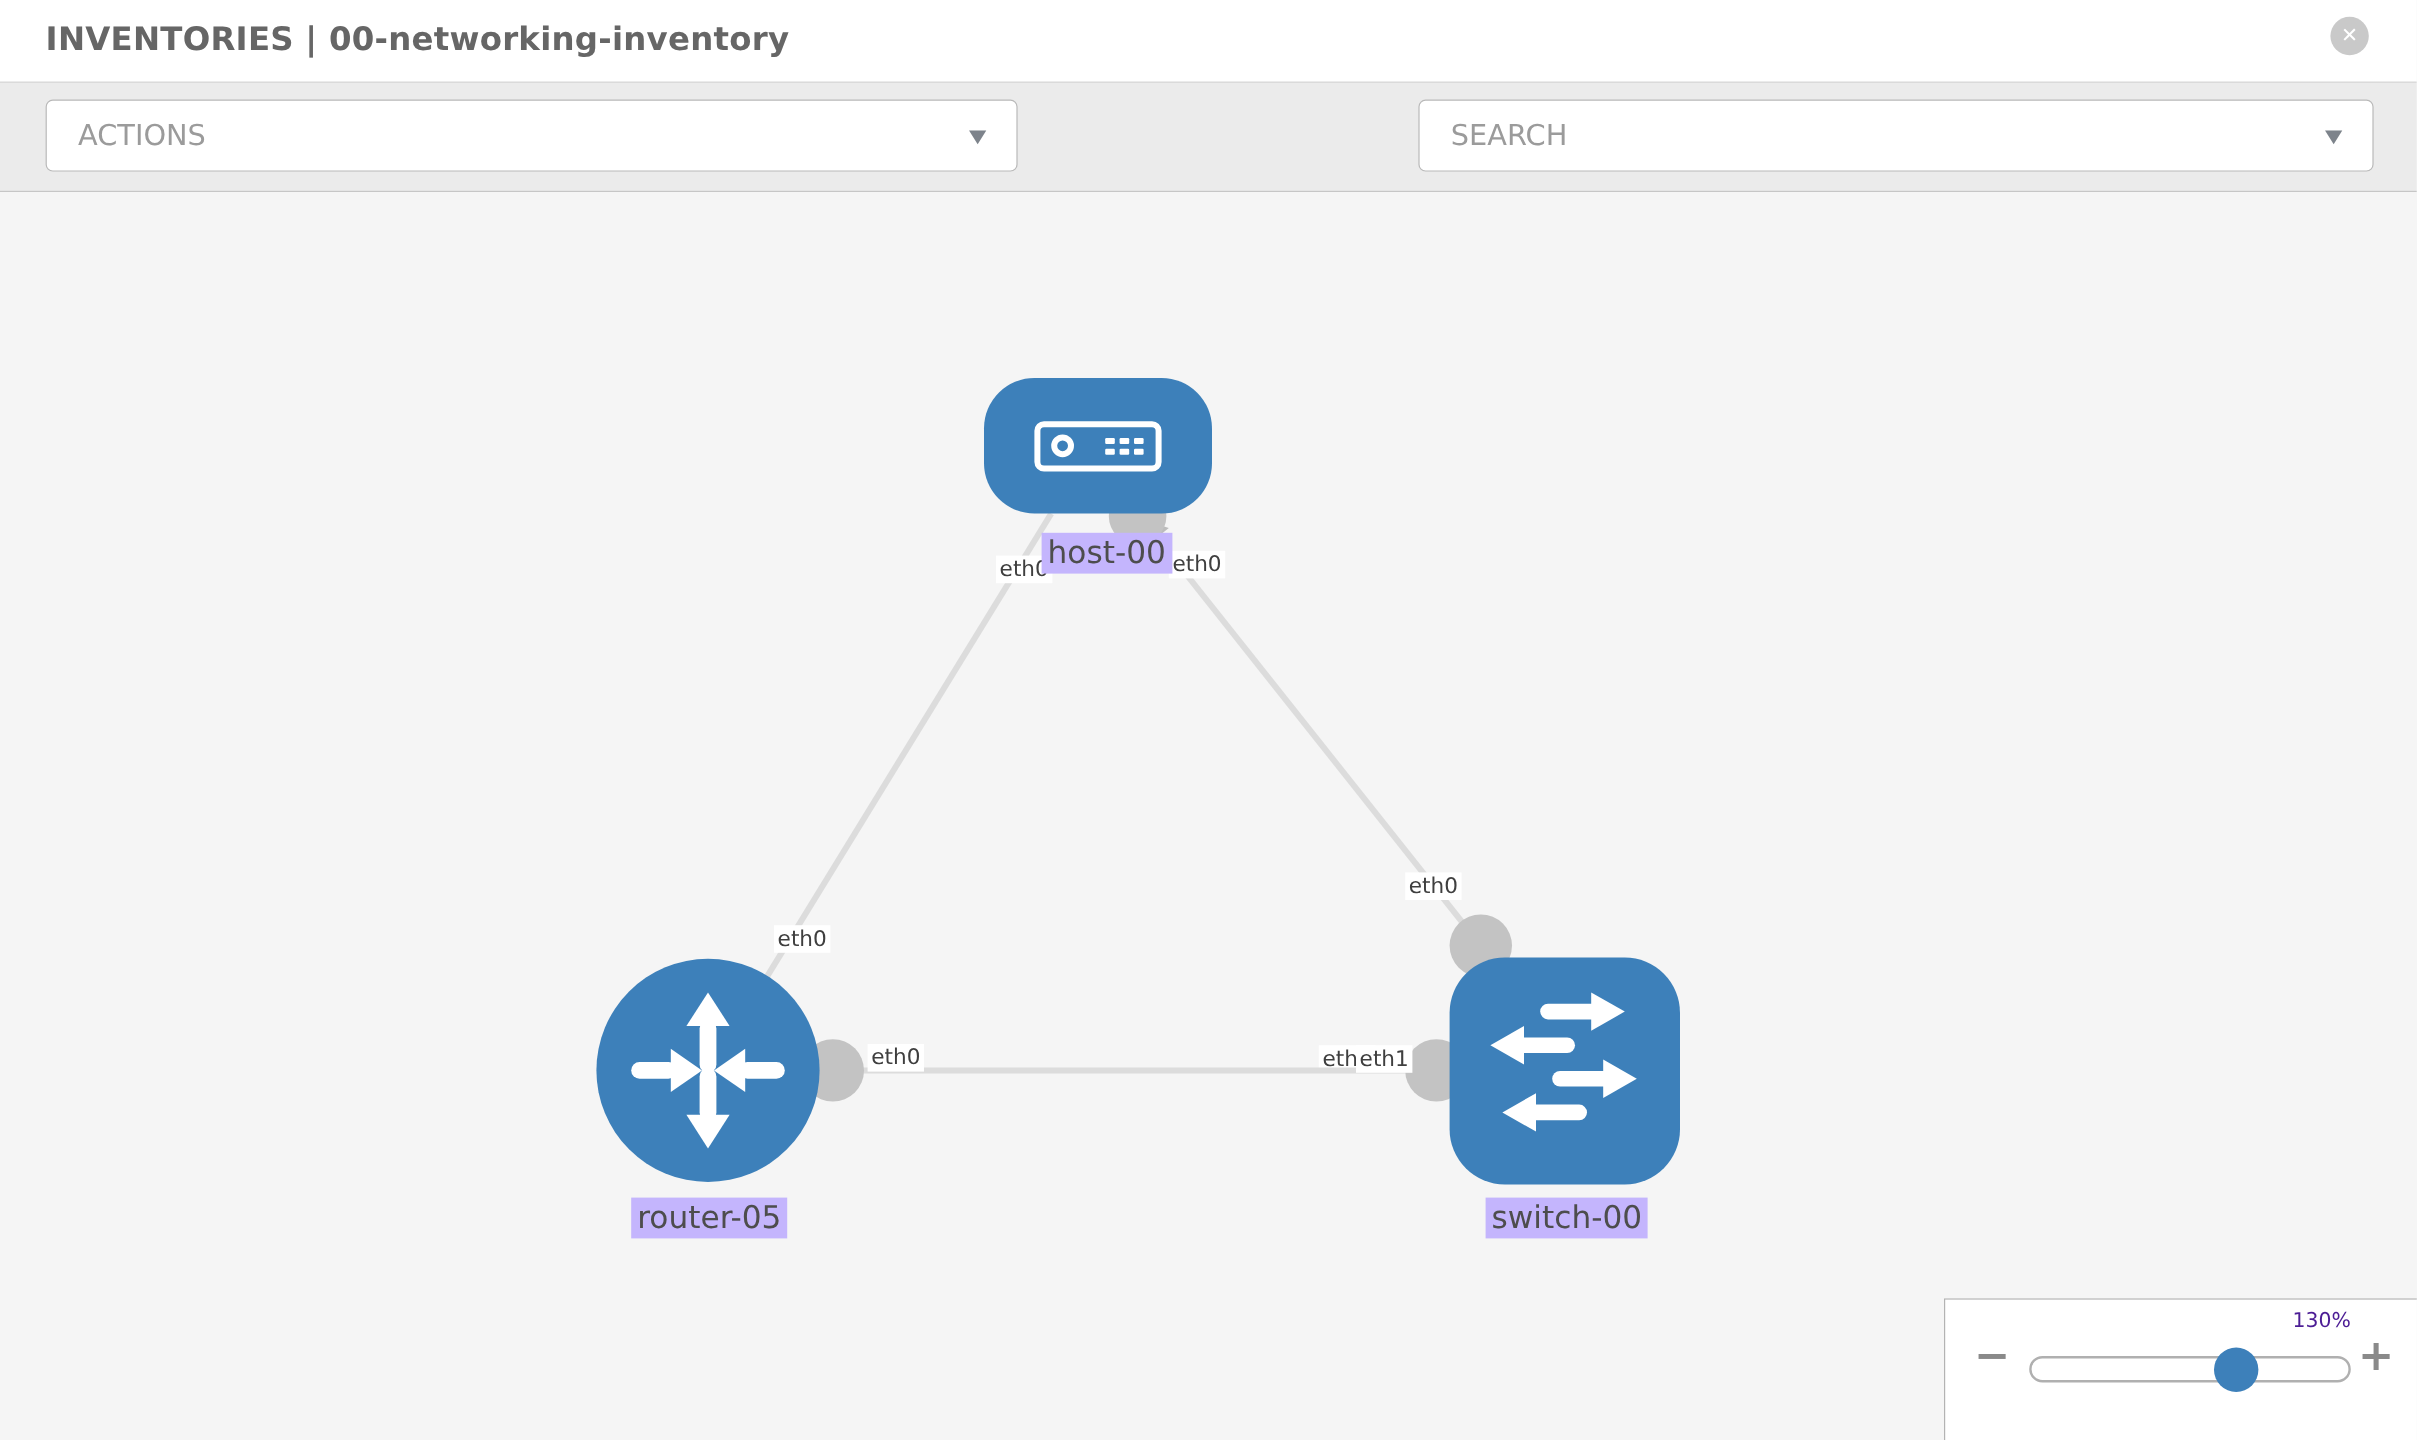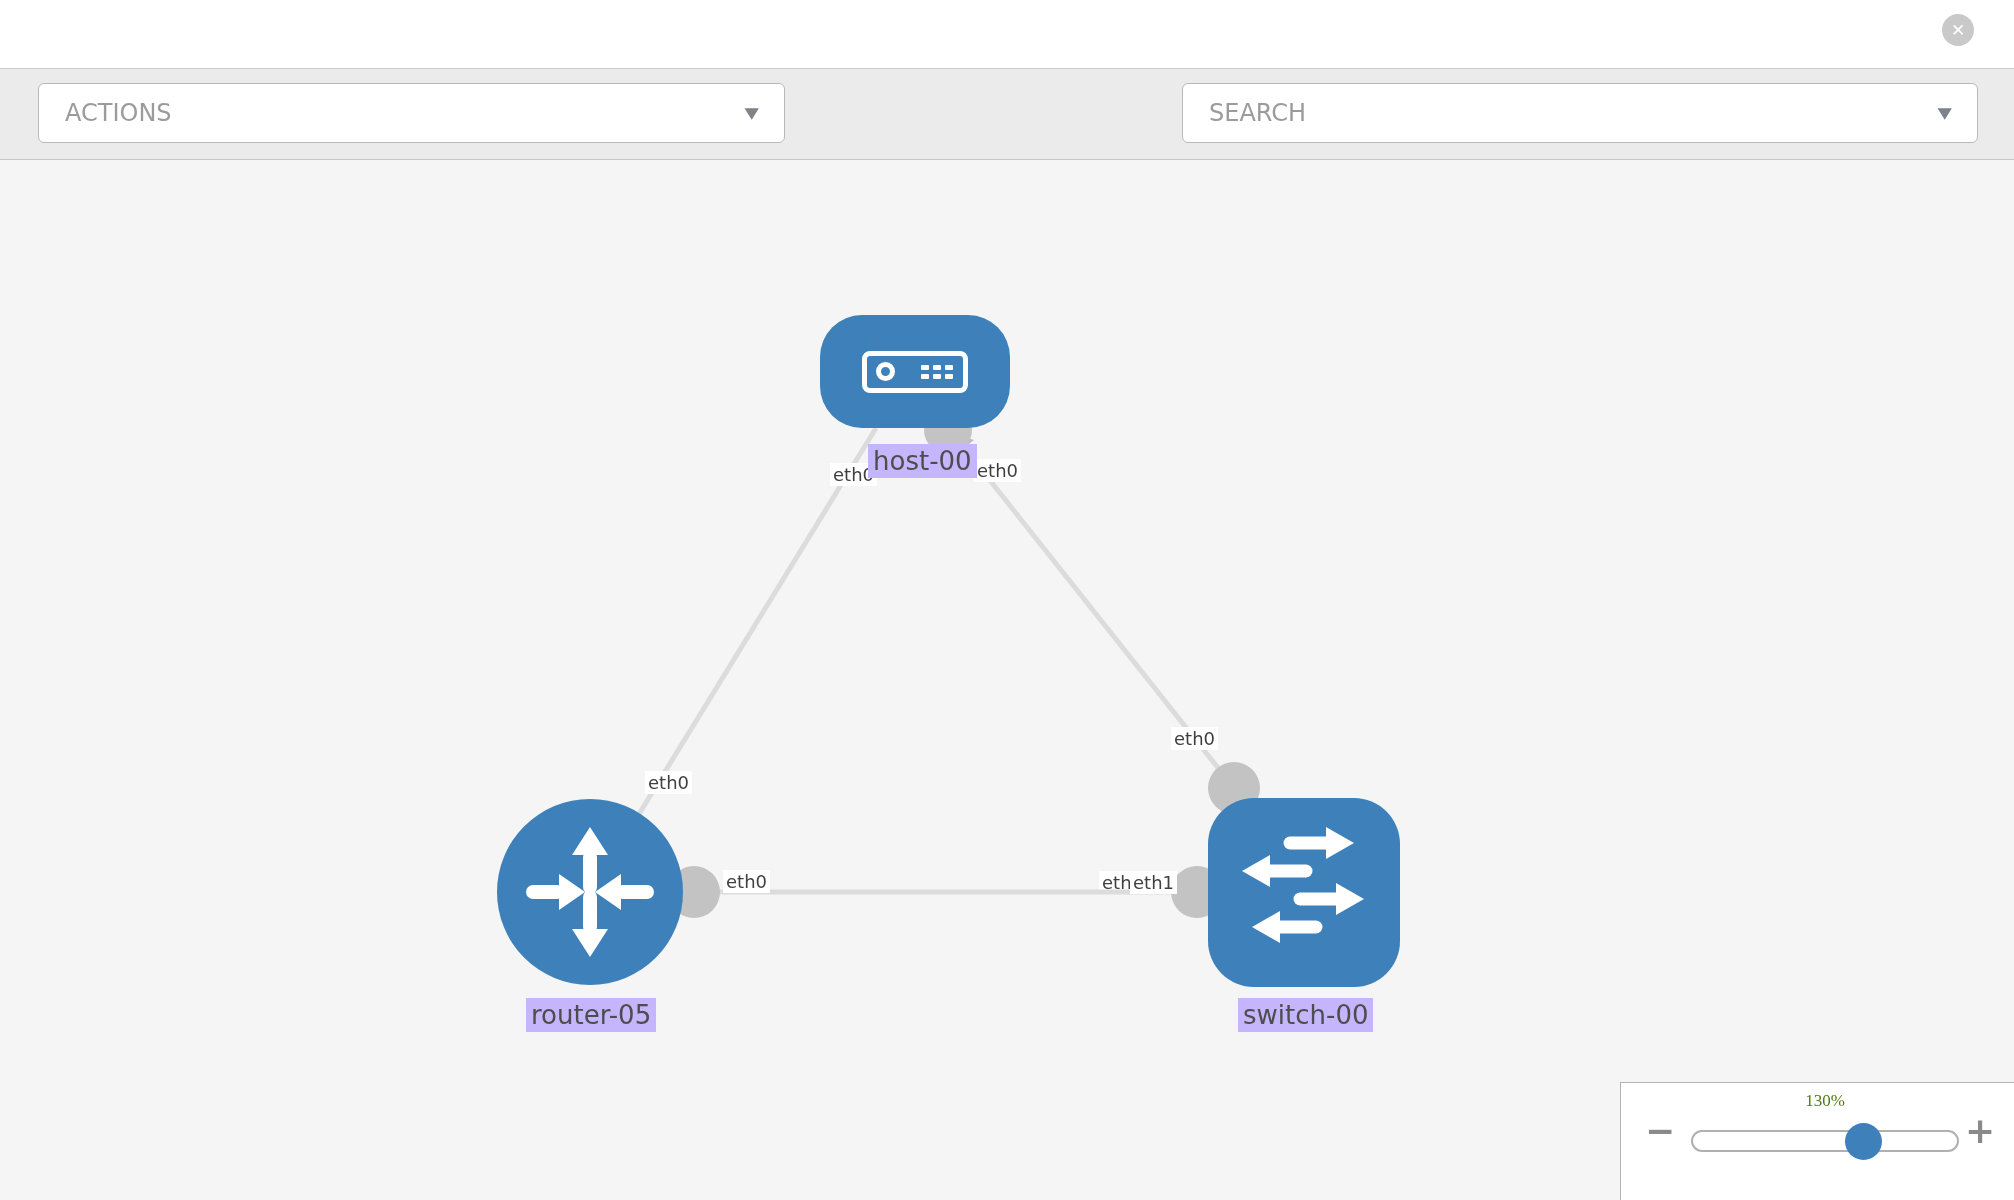--- a/index.html
+++ b/index.html
@@ -12,21 +12,21 @@
   .header{position:absolute;left:0;top:0;width:2014px;height:68px;background:#ffffff;border-bottom:1px solid #cccccc;}
   .page-title{position:absolute;left:38px;top:0;line-height:68px;font-size:27px;font-weight:700;color:#666666;letter-spacing:.2px;}
   .close-btn{position:absolute;left:1942px;top:14px;width:32px;height:32px;border-radius:50%;background:#c9c9c9;
     color:#ffffff;text-align:center;line-height:32px;font-size:17px;font-weight:700;cursor:pointer;}
   
   .toolbar{position:absolute;left:0;top:69px;width:2014px;height:90px;background:#ebebeb;border-bottom:1px solid #c6c6c6;}
   .select{position:absolute;top:14px;height:60px;background:#ffffff;border:1px solid #b9b9b9;border-radius:6px;
     display:flex;align-items:center;justify-content:space-between;padding:0 26px;box-sizing:border-box;cursor:pointer;}
   .select .val{font-size:24px;color:#9b9b9b;}
   .select .caret{font-size:15px;color:#7d838b;transform:scaleX(1.25);}
-  #actions-select{left:38px;width:747px;}
+  #actions-select{left:38px;width:810px;}
   #search-select{left:1182px;width:796px;}
   .tool-ic{position:absolute;top:98px;width:38px;height:38px;cursor:pointer;}
   #wrench{left:1048px;}
   #key{left:1112px;top:100px;}
   
   .canvas{position:absolute;left:0;top:160px;width:2014px;height:1040px;background:#f5f5f5;}
   .links-layer{position:absolute;left:0;top:0;z-index:1;}
   .node{position:absolute;background:#3d80ba;z-index:3;display:flex;align-items:center;justify-content:center;cursor:pointer;}
   #node-host{left:820px;top:155px;width:190px;height:113px;border-radius:42px;}
   #node-router{left:497px;top:639px;width:186px;height:186px;border-radius:50%;}
@@ -37,31 +37,32 @@
   #label-switch{left:1238px;top:838px;text-align:center;}
   .iface{position:absolute;z-index:2;background:#ffffff;color:#3f3f3f;font-size:18px;padding:1px 3px;white-space:nowrap;}
   .iface.under{z-index:0;}
   
   .host-ic{width:96px;height:32px;border:5px solid #fff;border-radius:8px;display:flex;align-items:center;box-sizing:content-box;}
   .host-ic .donut{width:9px;height:9px;border:5px solid #fff;border-radius:50%;margin-left:9px;}
   .host-ic .dots{margin-left:auto;margin-right:10px;display:grid;grid-template-columns:repeat(3,8px);grid-auto-rows:5px;gap:4px 4px;}
   .host-ic .dot{width:8px;height:5px;background:#fff;border-radius:1px;}
   
   .zoom-panel{position:absolute;left:1620px;top:922px;width:400px;height:120px;background:#ffffff;border:1px solid #b3b3b3;z-index:6;}
-  .zoom-level{position:absolute;left:70px;top:8px;width:268px;text-align:center;font-size:17px;color:#4d7c0f;font-family:Liberation Serif, serif;}
+  .zoom-level{position:absolute;left:70px;top:8px;width:268px;text-align:right;font-size:17px;color:#4c1d95;}
   .zoom-minus,.zoom-plus{position:absolute;top:30px;font-size:36px;font-weight:700;color:#8a8a8a;cursor:pointer;line-height:36px;}
   .zoom-minus{left:24px;}
   .zoom-plus{left:344px;}
   .zoom-track{position:absolute;left:70px;top:47px;width:264px;height:18px;border:2px solid #b0b0b0;border-radius:12px;background:#ffffff;cursor:pointer;}
   .zoom-thumb{position:absolute;left:224px;top:40px;width:37px;height:37px;border-radius:50%;background:#3d80ba;cursor:grab;}
 </style>
 </head>
 <body>
 
 <div class="header">
+  <div class="page-title">INVENTORIES | 00-networking-inventory</div>
   <div class="close-btn">
     <span>✕</span>
   </div>
 </div>
 
 <div class="toolbar">
   <div class="select" id="actions-select">
     <span class="val">ACTIONS</span>
     <span class="caret">▼</span>
   </div>

